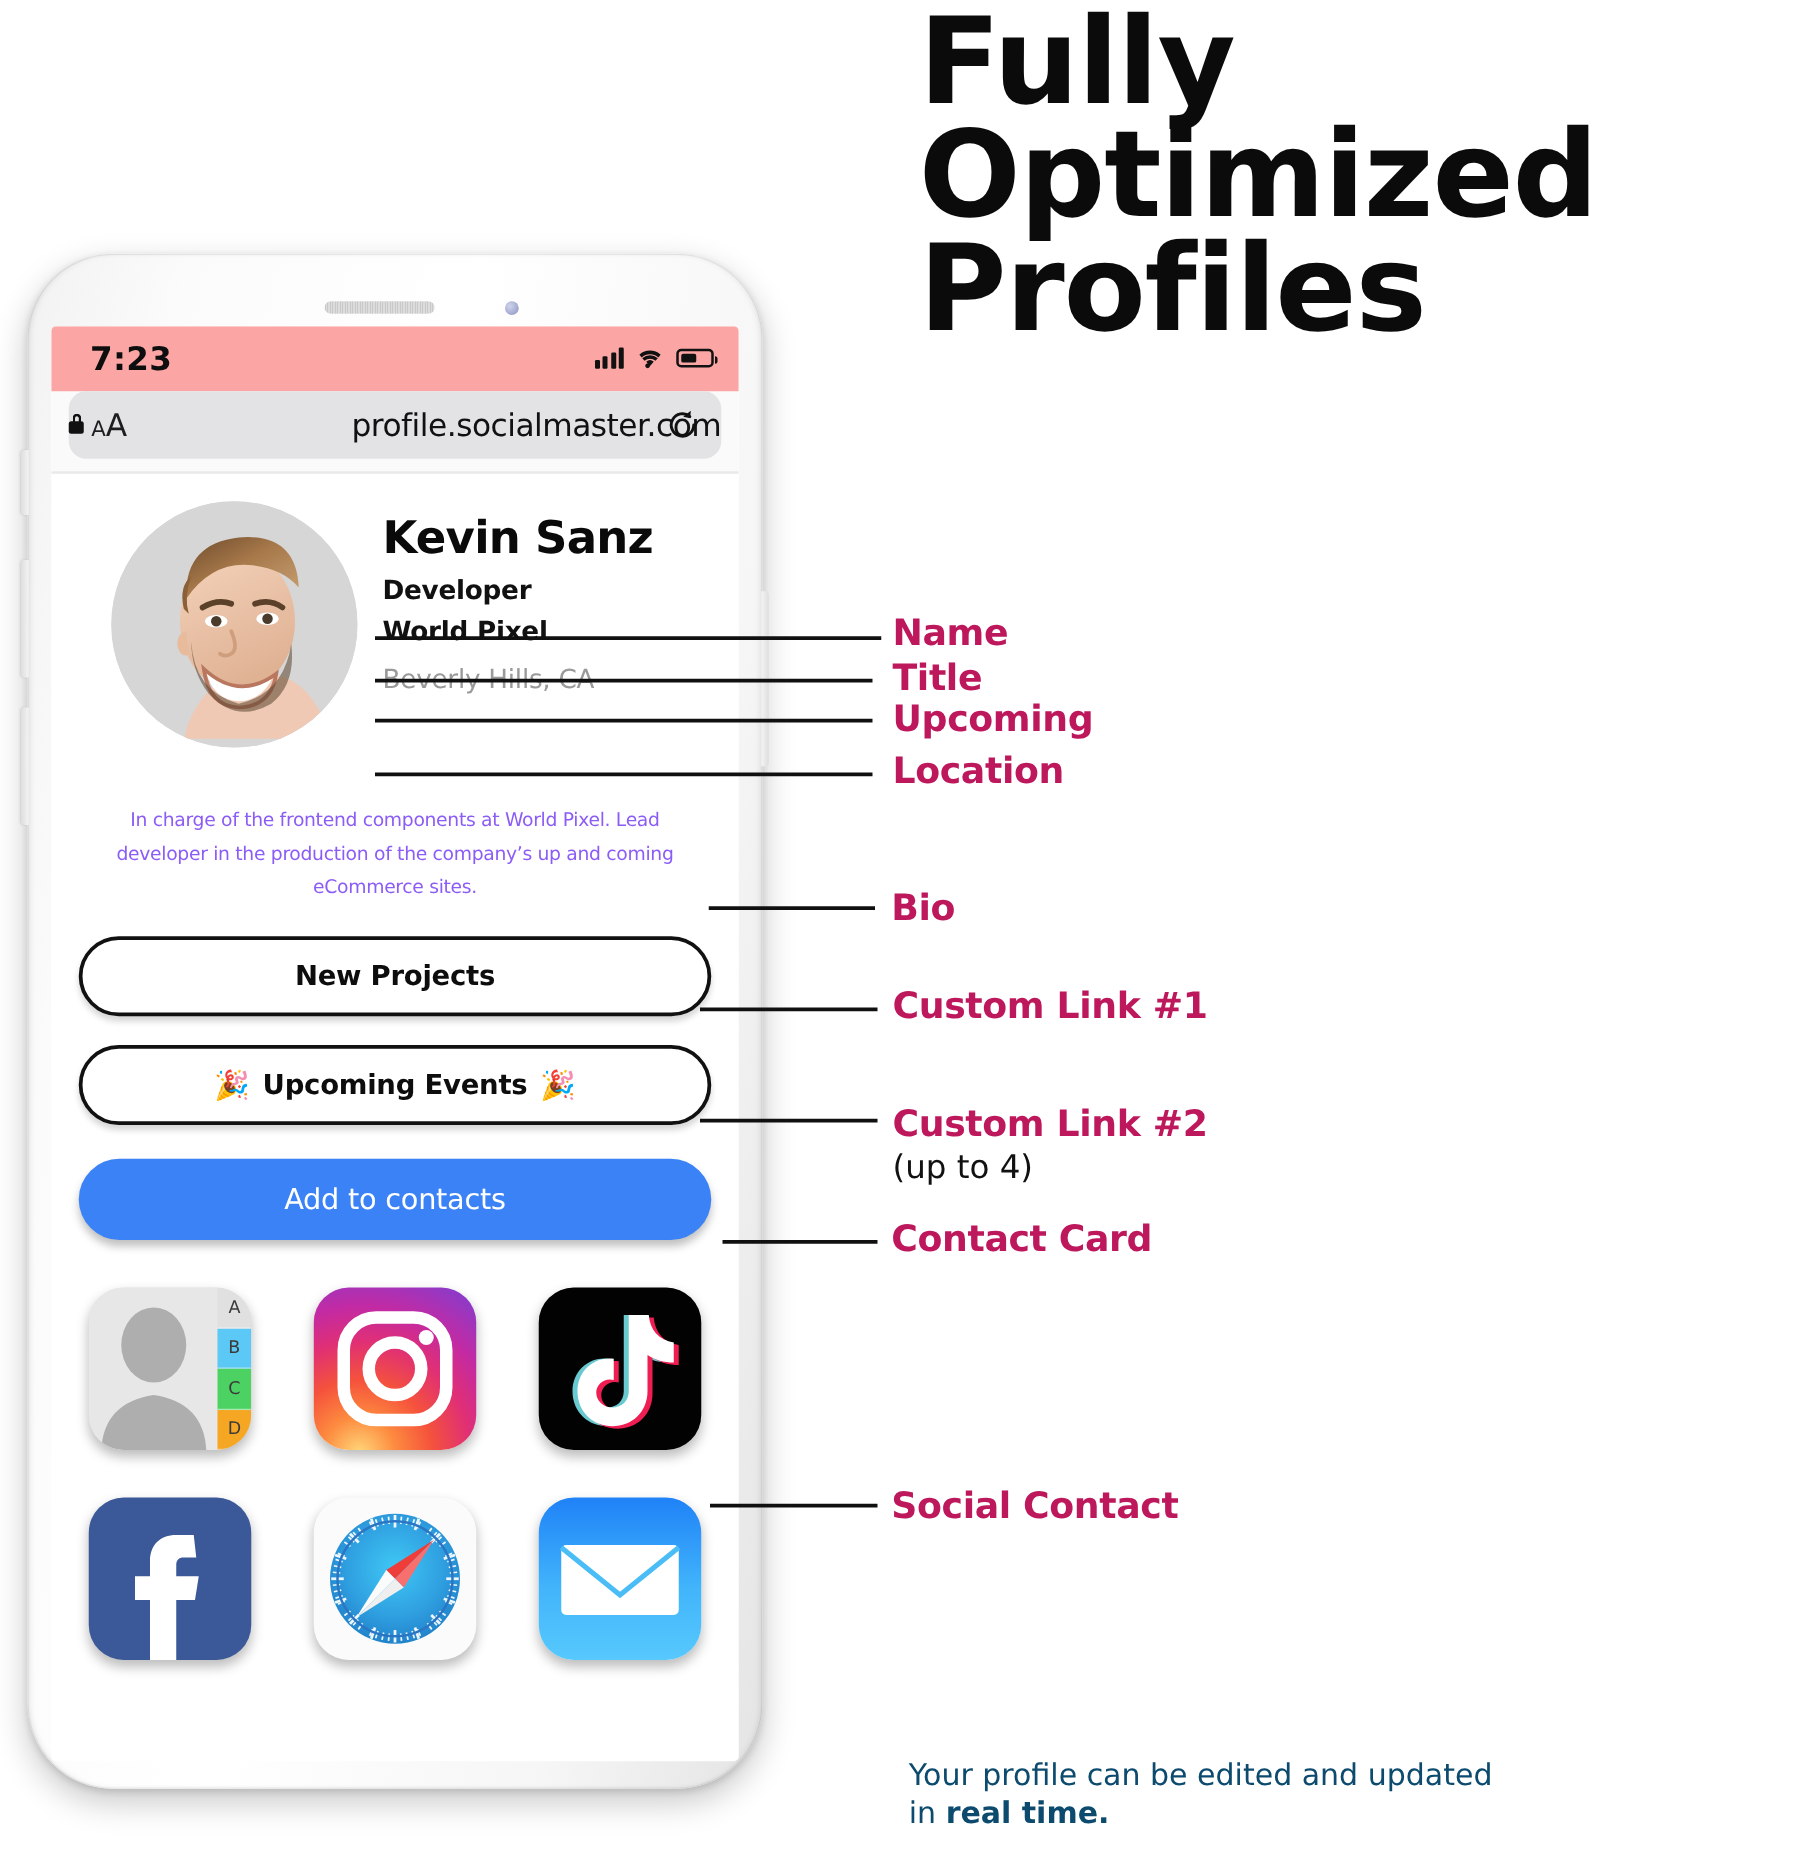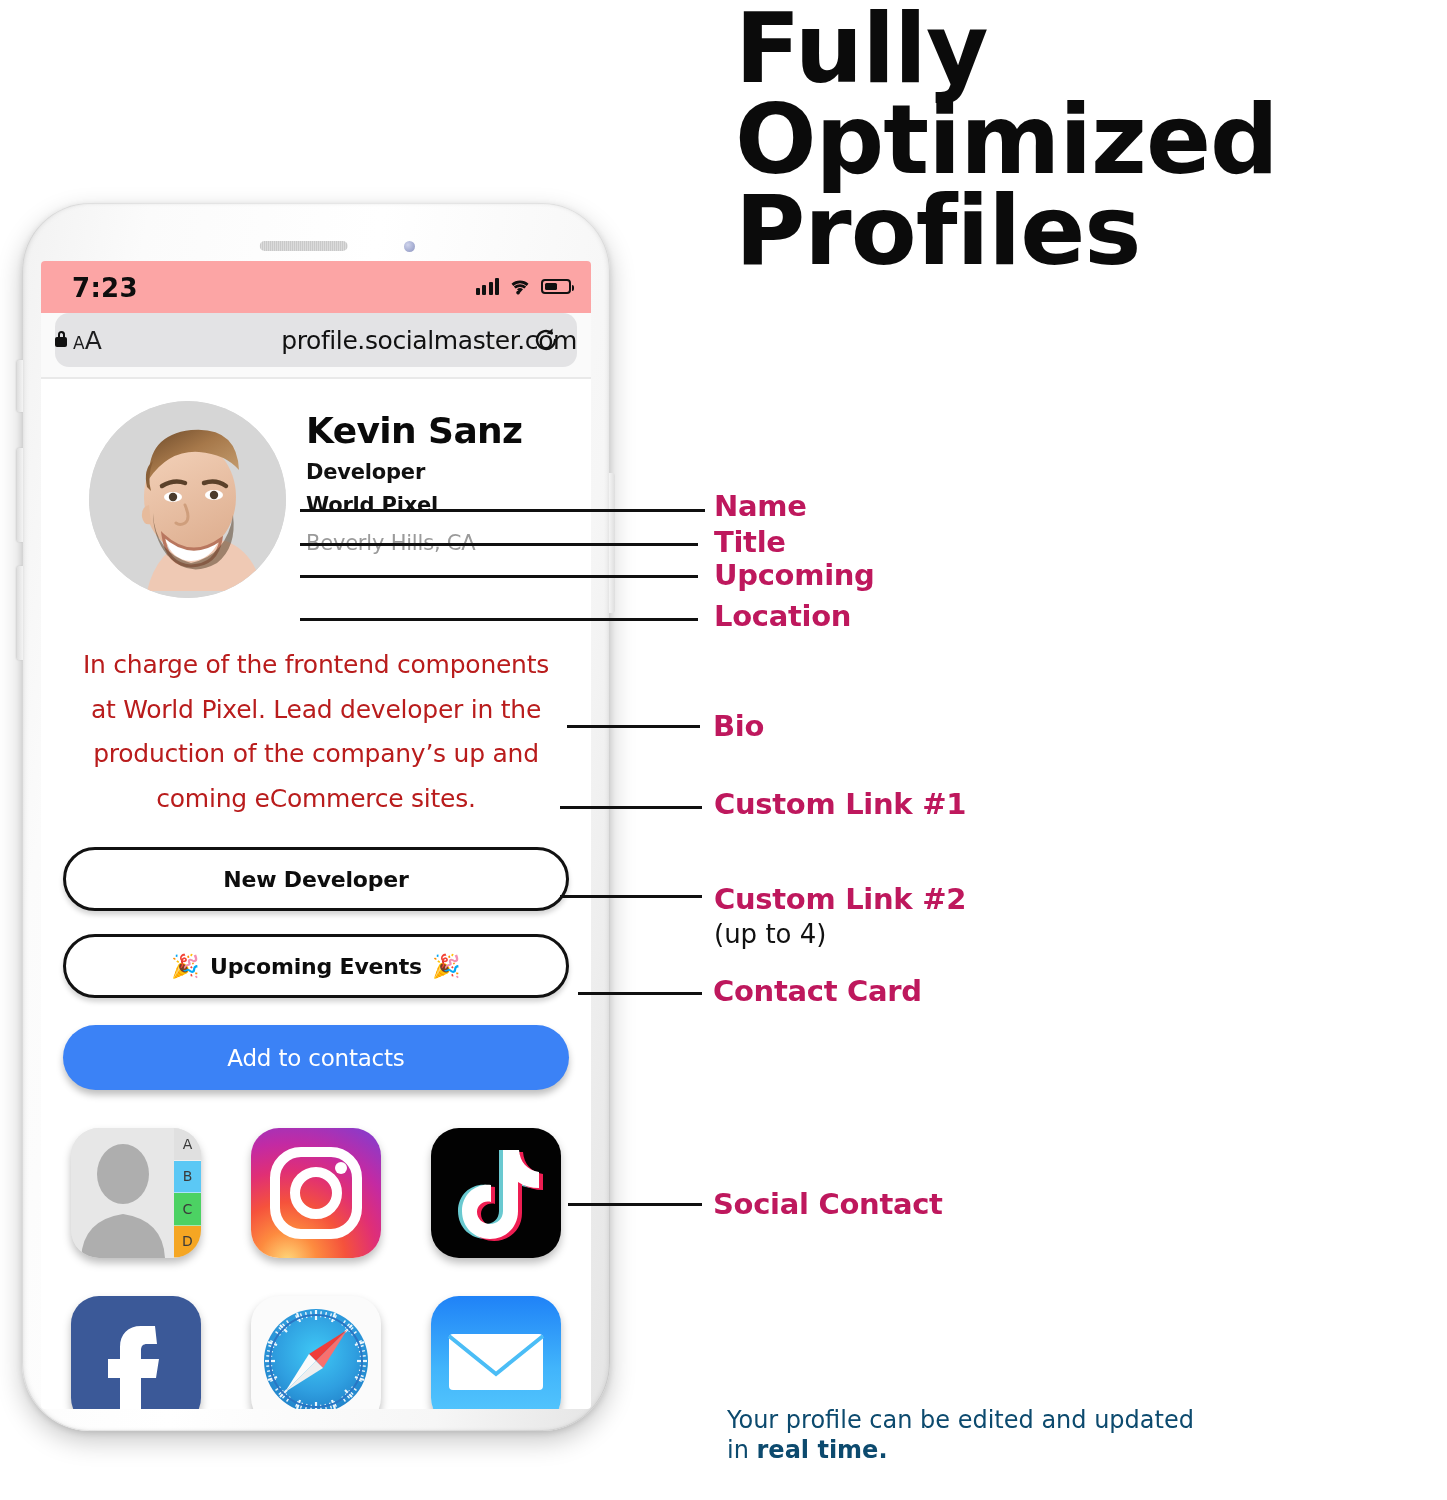--- a/index.html
+++ b/index.html
@@ -269,23 +269,23 @@
     font-size: 21px;
     color: #9a9a9a;
     padding: 10px 0 4px 0;
     letter-spacing: -0.2px;
   }
 
   .bio {
     margin: 28px 34px 0 34px;
     text-align: center;
     font-family: "DejaVu Sans", sans-serif;
-    font-size: 25px;
+    font-size: 15px;
     line-height: 1.78;
-    color: #b91c1c;
+    color: #8b5cf6;
     letter-spacing: -0.25px;
   }
 
   .links {
     margin-top: 26px;
     padding: 0 22px;
   }
   .link-btn {
     height: 64px;
     border: 3px solid #111;
@@ -491,21 +491,21 @@
         <div class="f-title">Developer</div>
         <div class="f-company">World Pixel</div>
         <div class="f-location">Beverly Hills, CA</div>
       </div>
     </div>
 
     <div class="bio">In charge of the frontend components at World Pixel. Lead developer in the production of the company’s up and coming eCommerce sites.</div>
 
     <div class="links">
       <div class="link-btn">
-        <span>New Developer</span>
+        <span>New Projects</span>
       </div>
       <div class="link-btn">
         <span class="emo l">🎉</span>
         <span>Upcoming Events</span>
         <span class="emo r">🎉</span>
       </div>
       <div class="contact-btn">
         <span>Add to contacts</span>
       </div>
     </div>

